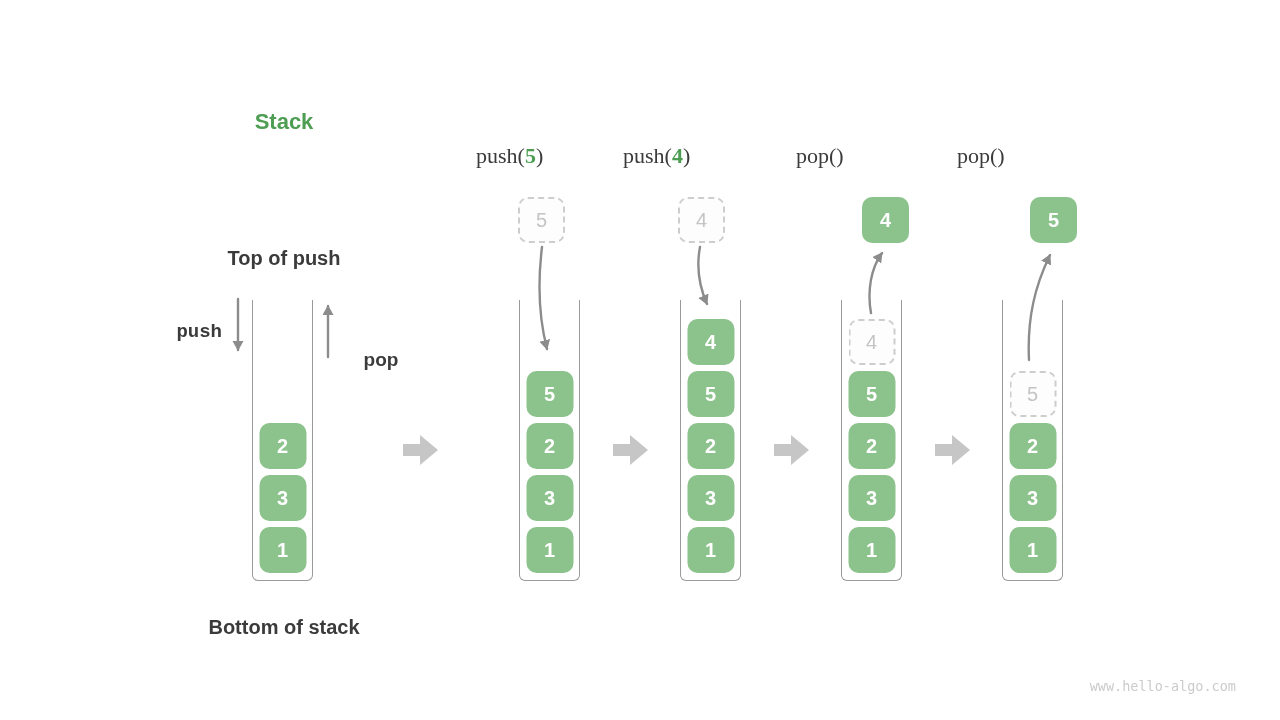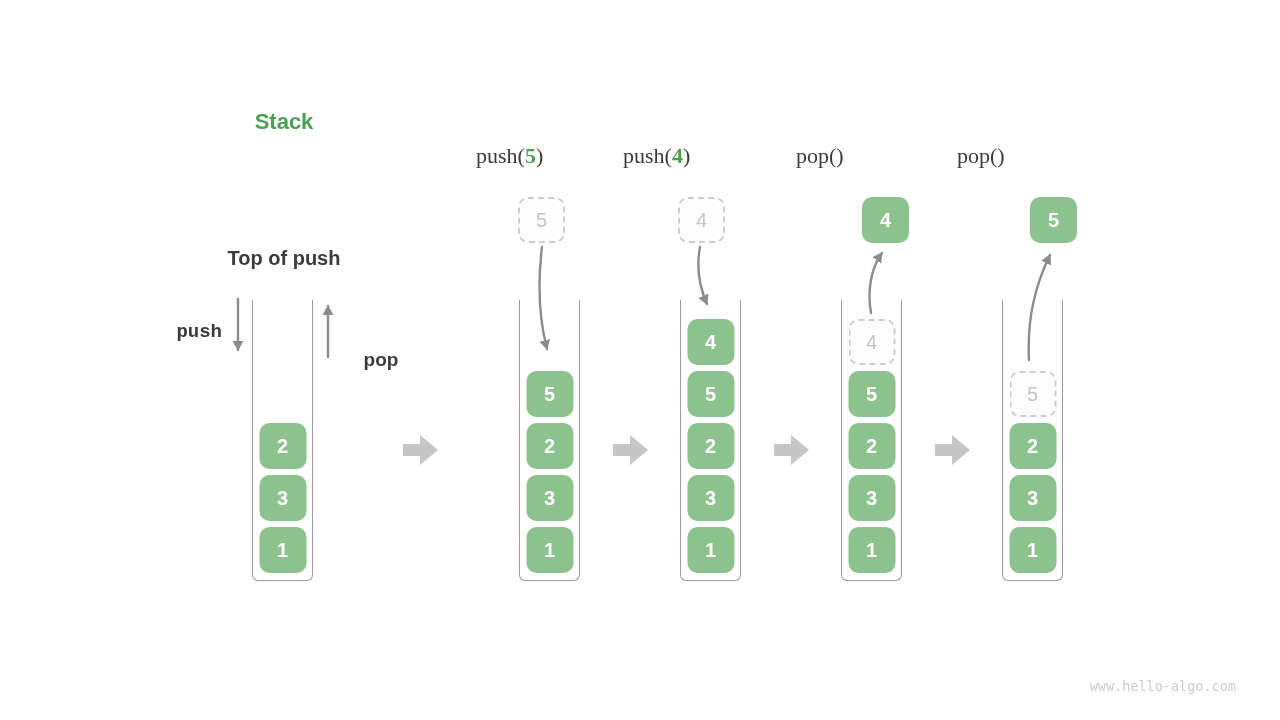--- a/index.html
+++ b/index.html
@@ -86,20 +86,21 @@
     <path class="block-arrow" transform="translate(403,435)" d="M0,9 H17 V0 L35,15 L17,30 V21 H0 Z"></path>
     <path class="block-arrow" transform="translate(613,435)" d="M0,9 H17 V0 L35,15 L17,30 V21 H0 Z"></path>
     <path class="block-arrow" transform="translate(774,435)" d="M0,9 H17 V0 L35,15 L17,30 V21 H0 Z"></path>
     <path class="block-arrow" transform="translate(935,435)" d="M0,9 H17 V0 L35,15 L17,30 V21 H0 Z"></path>
   </svg>
 
   <div class="title">Stack</div>
   <div class="side-label top-label">Top of push</div>
   <div class="side-label push-label">push</div>
   <div class="side-label pop-label">pop</div>
+  <div class="side-label bottom-label">Bottom of stack</div>
 
   <div class="stack col1">
     <div class="boxes">
       <div class="box solid">2</div>
       <div class="box solid">3</div>
       <div class="box solid">1</div>
     </div>
   </div>
 
   <div class="op-label l2"><span>push(</span><span class="arg">5</span><span>)</span></div>

